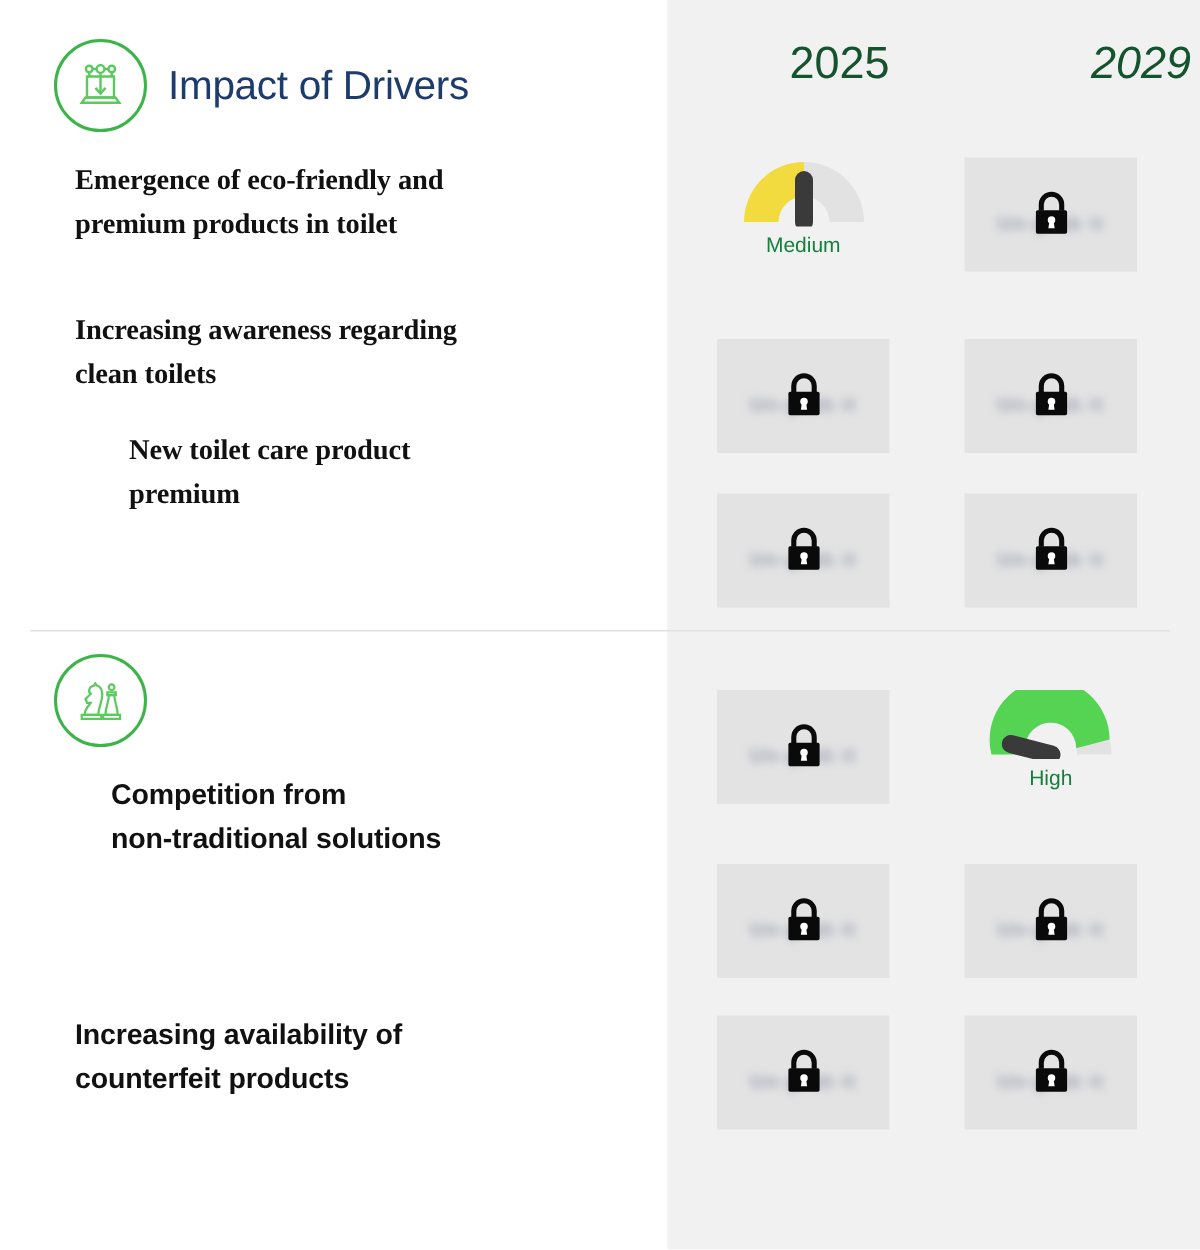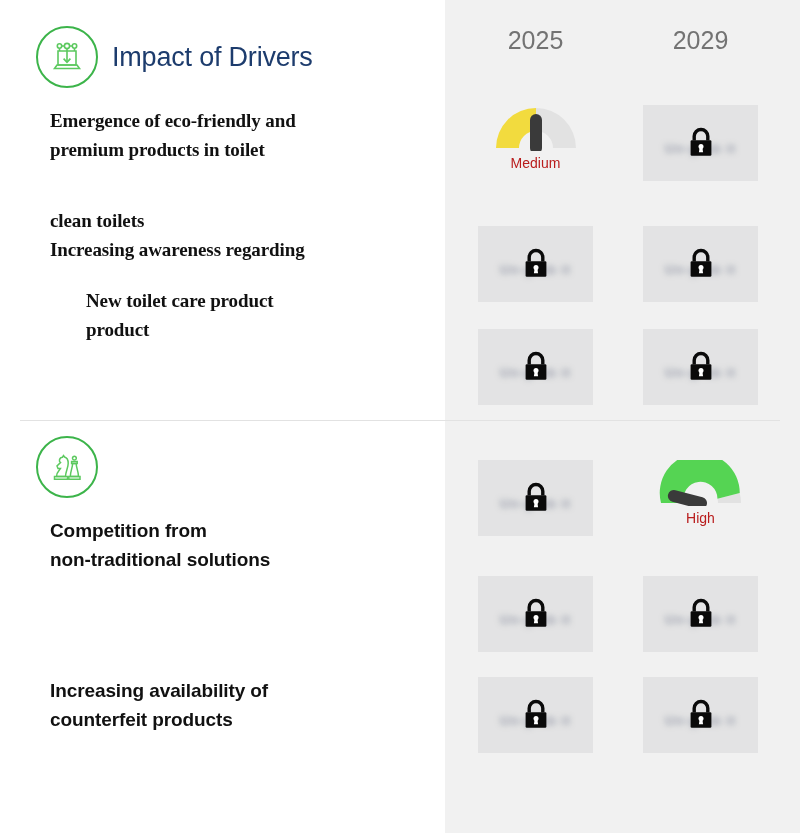--- a/index.html
+++ b/index.html
@@ -93,36 +93,36 @@
     font-size: 19px;
     font-weight: bold;
     line-height: 29px;
     color: #111111;
     letter-spacing: -0.1px;
   }
   .item-row .ln { display: block; }
   .item-list.drivers .item-row:nth-child(1) { height: 100px; }
   .item-list.drivers .item-row:nth-child(2) { height: 80px; }
   .item-list.drivers .item-row:nth-child(3) { height: 80px; margin-left: 36px; }
-  .item-list.challenges .item-row:nth-child(1) { height: 80px; }
+  .item-list.challenges .item-row:nth-child(1) { height: 80px; margin-left: 24px; }
   .item-list.challenges .item-row:nth-child(2) { height: 80px; }
   .item-list.challenges .item-row:nth-child(3) { height: 80px; }
 
   
   .col-head {
     position: absolute;
     top: 26px;
     width: 115px;
-    text-align: center;
-    font-size: 25px;
-    color: #737373;
+    text-align: right;
+    font-size: 30px;
+    color: #14532d;
     letter-spacing: 0px;
   }
   .col-head.c0 { left: 478px; }
-  .col-head.c1 { left: 643px; }
+  .col-head.c1 { left: 679px; font-style: italic; }
 
   
   .cell {
     position: absolute;
     width: 115px;
     height: 76px;
   }
 
   
   .cell.locked {
@@ -158,21 +158,21 @@
     display: flex;
     flex-direction: column;
     align-items: center;
     justify-content: flex-start;
   }
   .gauge-wrap { position: relative; width: 84px; height: 46px; }
   .gauge-wrap svg { display: block; }
   .gauge-label {
     margin-top: 4px;
     font-size: 14px;
-    color: #b91c1c;
+    color: #15803d;
     text-align: center;
     line-height: 16px;
   }
 </style>
 </head>
 <body>
 
 <div id="root">
 
   <div class="left-panel"></div>
@@ -198,26 +198,26 @@
     </div>
     <div class="section-title">Impact of Drivers</div>
   </div>
 
   <div class="item-list drivers">
     <div class="item-row">
       <span class="ln">Emergence of eco-friendly and</span>
       <span class="ln">premium products in toilet</span>
     </div>
     <div class="item-row">
+      <span class="ln">Increasing awareness regarding</span>
       <span class="ln">clean toilets</span>
-      <span class="ln">Increasing awareness regarding</span>
     </div>
     <div class="item-row">
       <span class="ln">New toilet care product</span>
-      <span class="ln">product</span>
+      <span class="ln">premium</span>
     </div>
   </div>
 
   <div class="section-header challenges">
     <div class="hdr-icon-circle">
       <svg width="40" height="40" viewBox="0 0 40 40" fill="none" stroke="#5cc95f" stroke-width="1.5">
         <path d="M9.5 29.5 C9.5 25 12.5 23.5 13.5 21.5 L11 21.5 L10 19 L13.5 15.5 C13.5 15.5 12 14.5 12.5 12.8 C13 11 14.5 10.2 15.5 10.2 L16.5 8.6 L17.6 10 C19.6 10.6 21.2 12.6 21.2 16.2 C21.2 21 18.5 24.5 18.5 29.5 Z"></path>
         <path d="M7.5 29.5 H20.5 V32.2 H7.5 Z"></path>
         <path d="M25.5 11.2 a1.9 1.9 0 1 1 3.8 0 a1.9 1.9 0 1 1 -3.8 0"></path>
         <path d="M24.6 14.5 H30.2 V16.4 H24.6 Z"></path>

